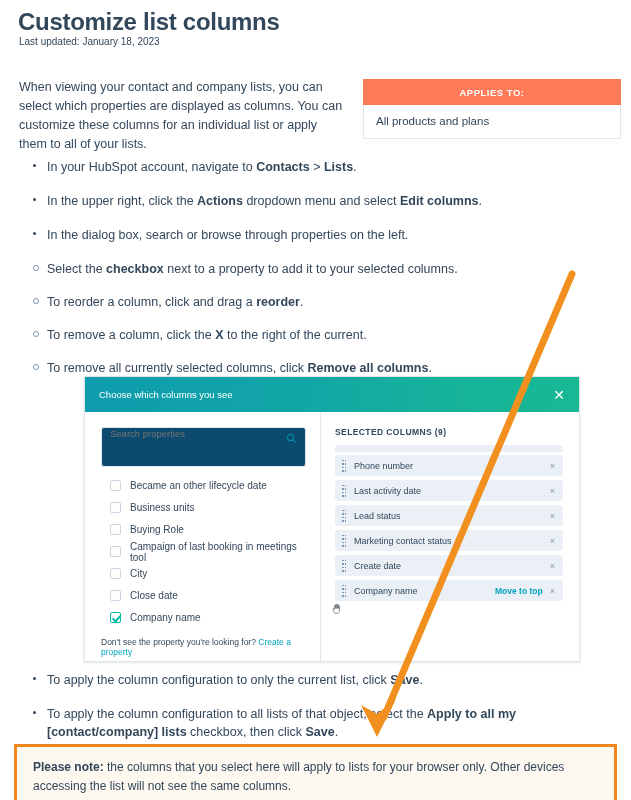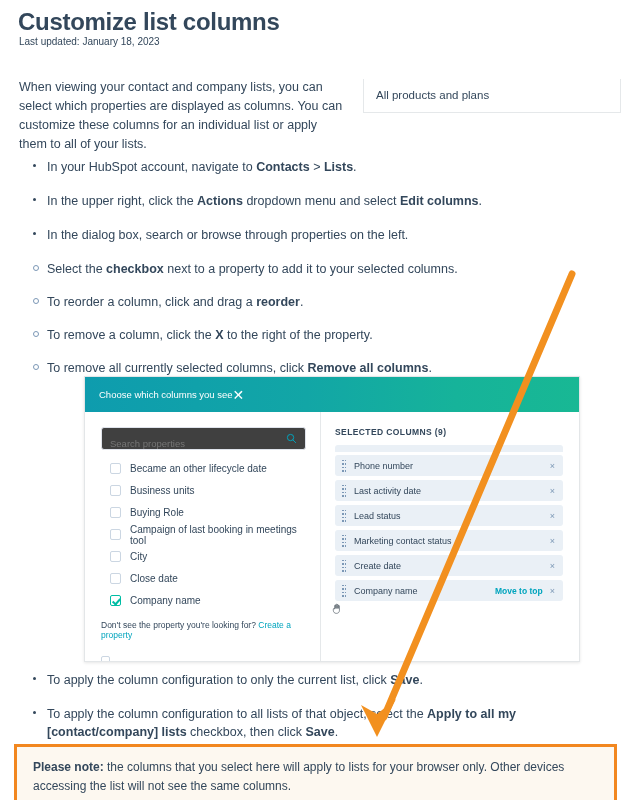--- a/index.html
+++ b/index.html
@@ -110,20 +110,21 @@
     background: #ffffff;
     border: 1px solid #e3e6e8;
     box-shadow: 0 1px 3px rgba(0,0,0,0.10);
     overflow: hidden;
   }
   #dialog-header {
     height: 35px;
     background: linear-gradient(to right, #0e9cae 0%, #12a6a6 45%, #16b39a 75%, #18b894 100%);
     display: flex;
     align-items: center;
+    justify-content: space-between;
     padding: 0 14px 0 14px;
   }
   #dialog-title {
     color: #ffffff;
     font-size: 9.5px;
   }
   #dialog-close {
     color: #ffffff;
     font-size: 14px;
     line-height: 1;
@@ -134,26 +135,26 @@
     height: 250px;
   }
   #dialog-left {
     width: 236px;
     border-right: 1px solid #e5e8ea;
     padding: 15px 14px 0 16px;
     position: relative;
   }
   #search-wrap {
     position: relative;
-    height: 23px;
+    height: 40px;
     border: 1px solid #dfe3eb;
     border-radius: 3px;
-    background: #404040;
-    display: flex;
-    align-items: flex-end;
+    background: #0c4a6e;
+    display: flex;
+    align-items: flex-start;
     padding: 0 8px;
   }
   #search-input {
     border: none;
     background: transparent;
     outline: none;
     font-family: "Liberation Sans", sans-serif;
     font-size: 9.5px;
     color: #7c98b6;
     width: 180px;
@@ -298,31 +299,32 @@
   }
 </style>
 </head>
 <body>
 
 <div id="page-title">Customize list columns</div>
 <div id="last-updated">Last updated: January 18, 2023</div>
 <div id="intro-paragraph">When viewing your contact and company lists, you can select which properties are displayed as columns. You can customize these columns for an individual list or apply them to all of your lists.</div>
 
 <div id="applies-to-card">
+  <div id="applies-to-header">APPLIES TO:</div>
   <div id="applies-to-body">All products and plans</div>
 </div>
 
 <div id="steps">
   <div class="step"><span>In your HubSpot account, navigate to </span><span class="b">Contacts</span><span> &gt; </span><span class="b">Lists</span><span>.</span></div>
   <div class="step"><span>In the upper right, click the </span><span class="b">Actions</span><span> dropdown menu and select </span><span class="b">Edit columns</span><span>.</span></div>
   <div class="step"><span>In the dialog box, search or browse through properties on the left.</span></div>
   <div class="substeps">
     <div class="substep"><span>Select the </span><span class="b">checkbox</span><span> next to a property to add it to your selected columns.</span></div>
     <div class="substep"><span>To reorder a column, click and drag a </span><span class="b">reorder</span><span>.</span></div>
-    <div class="substep"><span>To remove a column, click the </span><span class="b">X</span><span> to the right of the property.</span></div>
+    <div class="substep"><span>To remove a column, click the </span><span class="b">X</span><span> to the right of the current.</span></div>
     <div class="substep"><span>To remove all currently selected columns, click </span><span class="b">Remove all columns</span><span>.</span></div>
   </div>
 </div>
 
 <div id="dialog-screenshot">
 
   <div id="dialog-header">
     <span id="dialog-title">Choose which columns you see</span>
     <span id="dialog-close">✕</span>
   </div>

